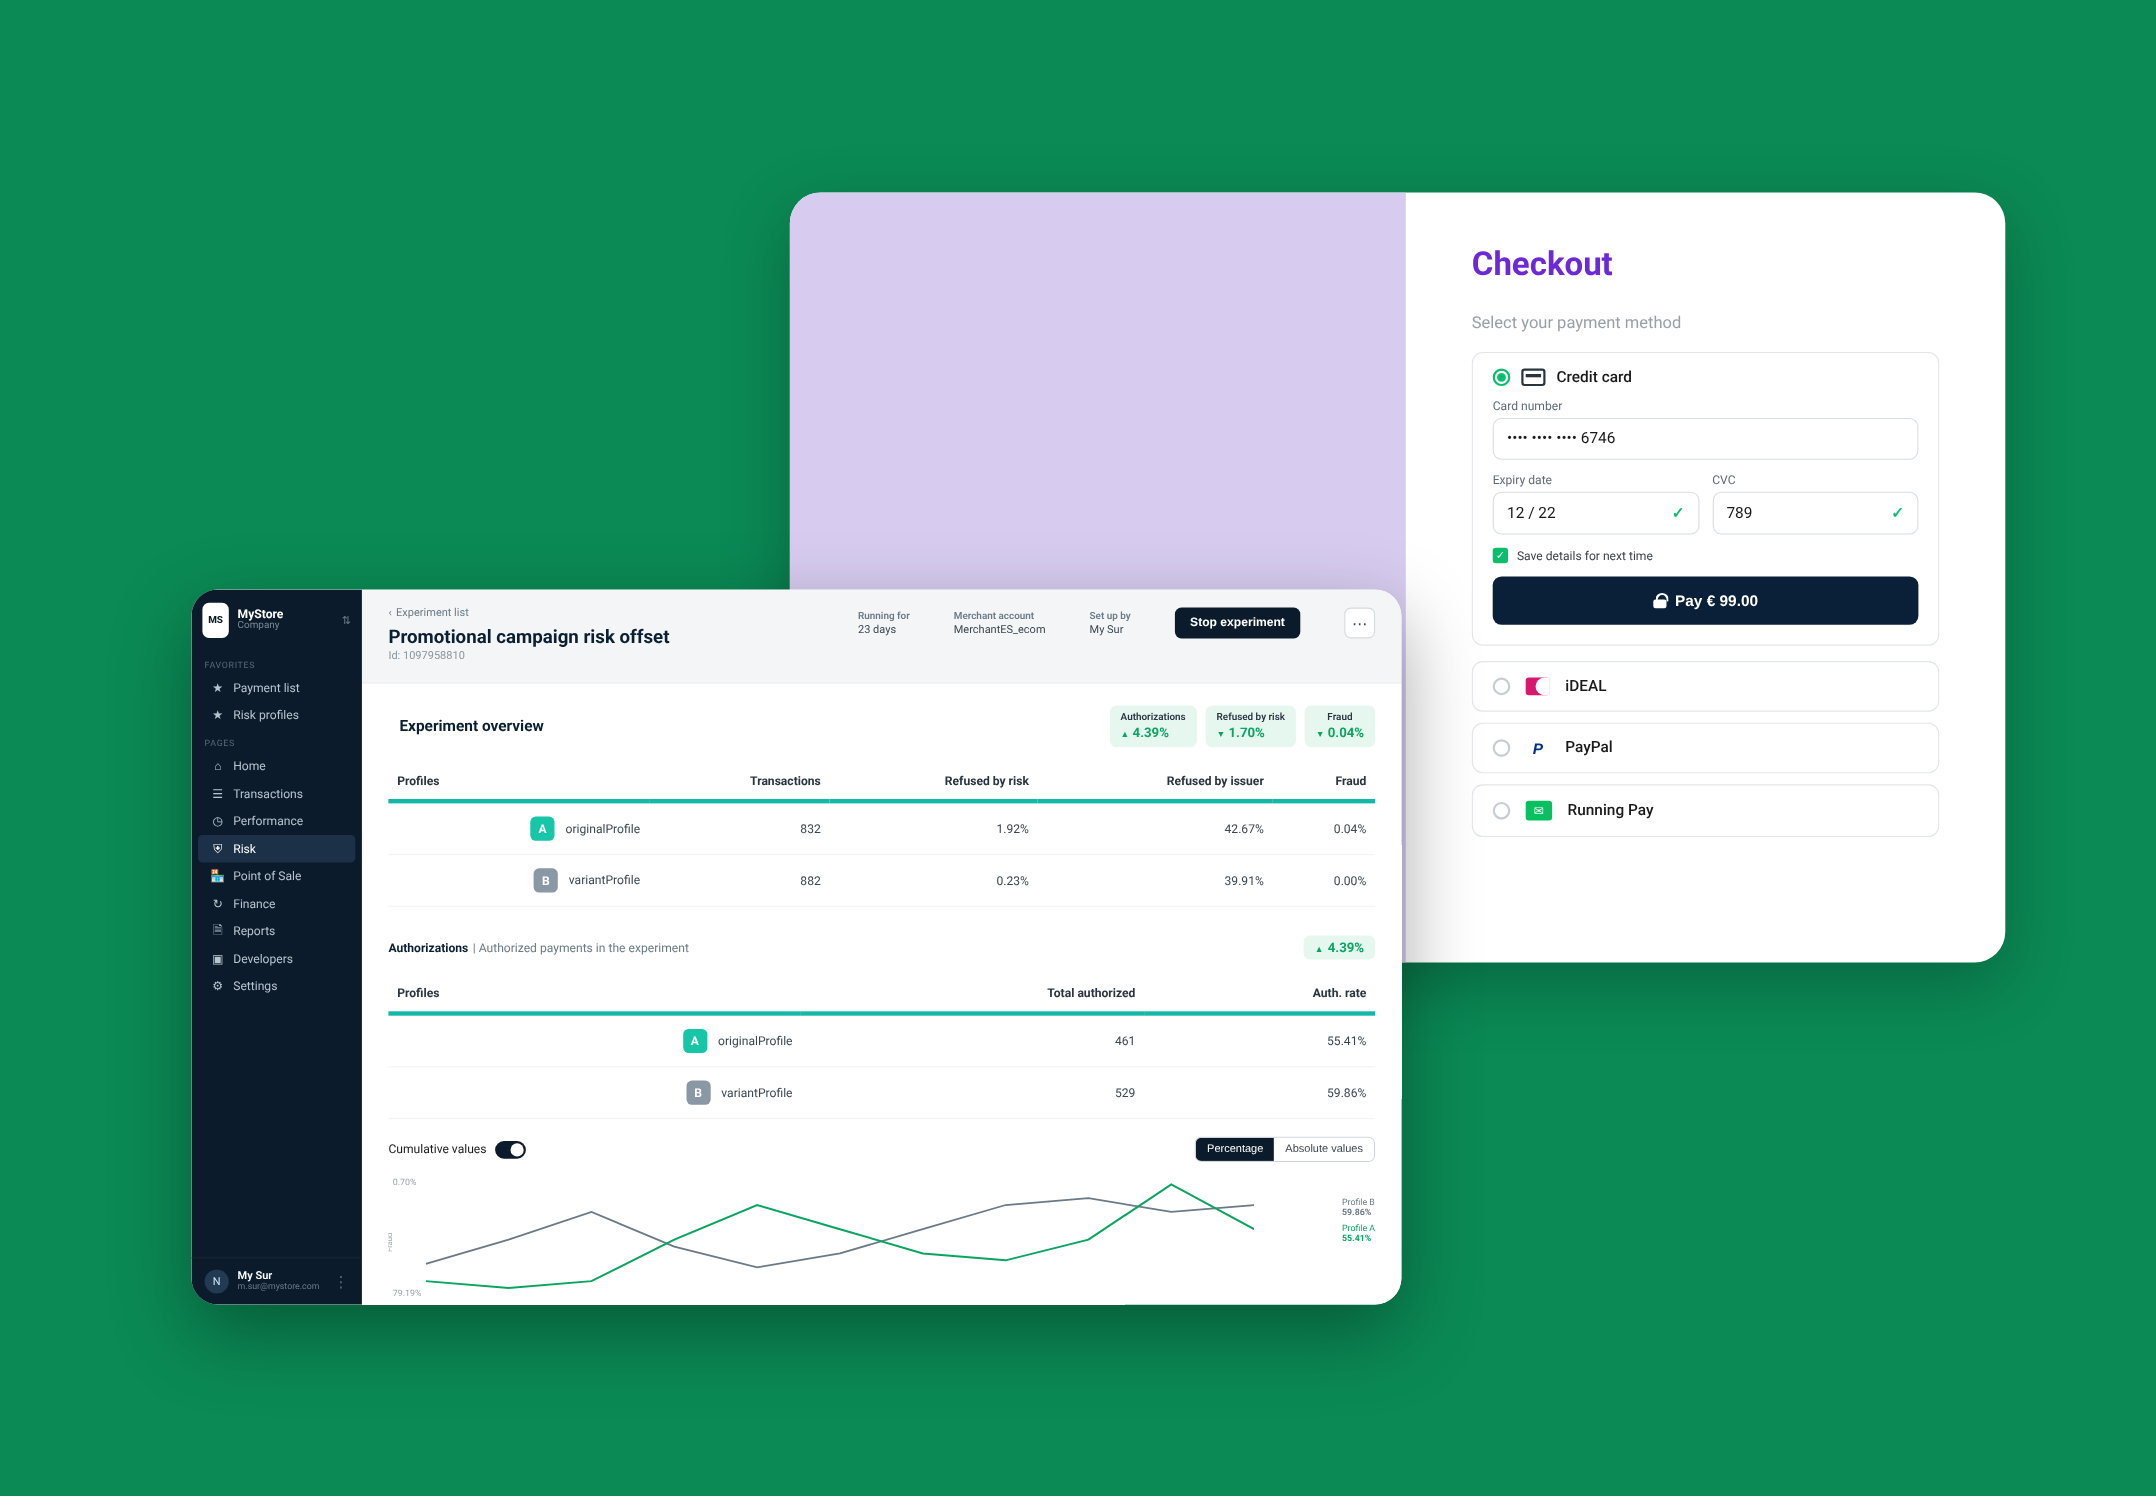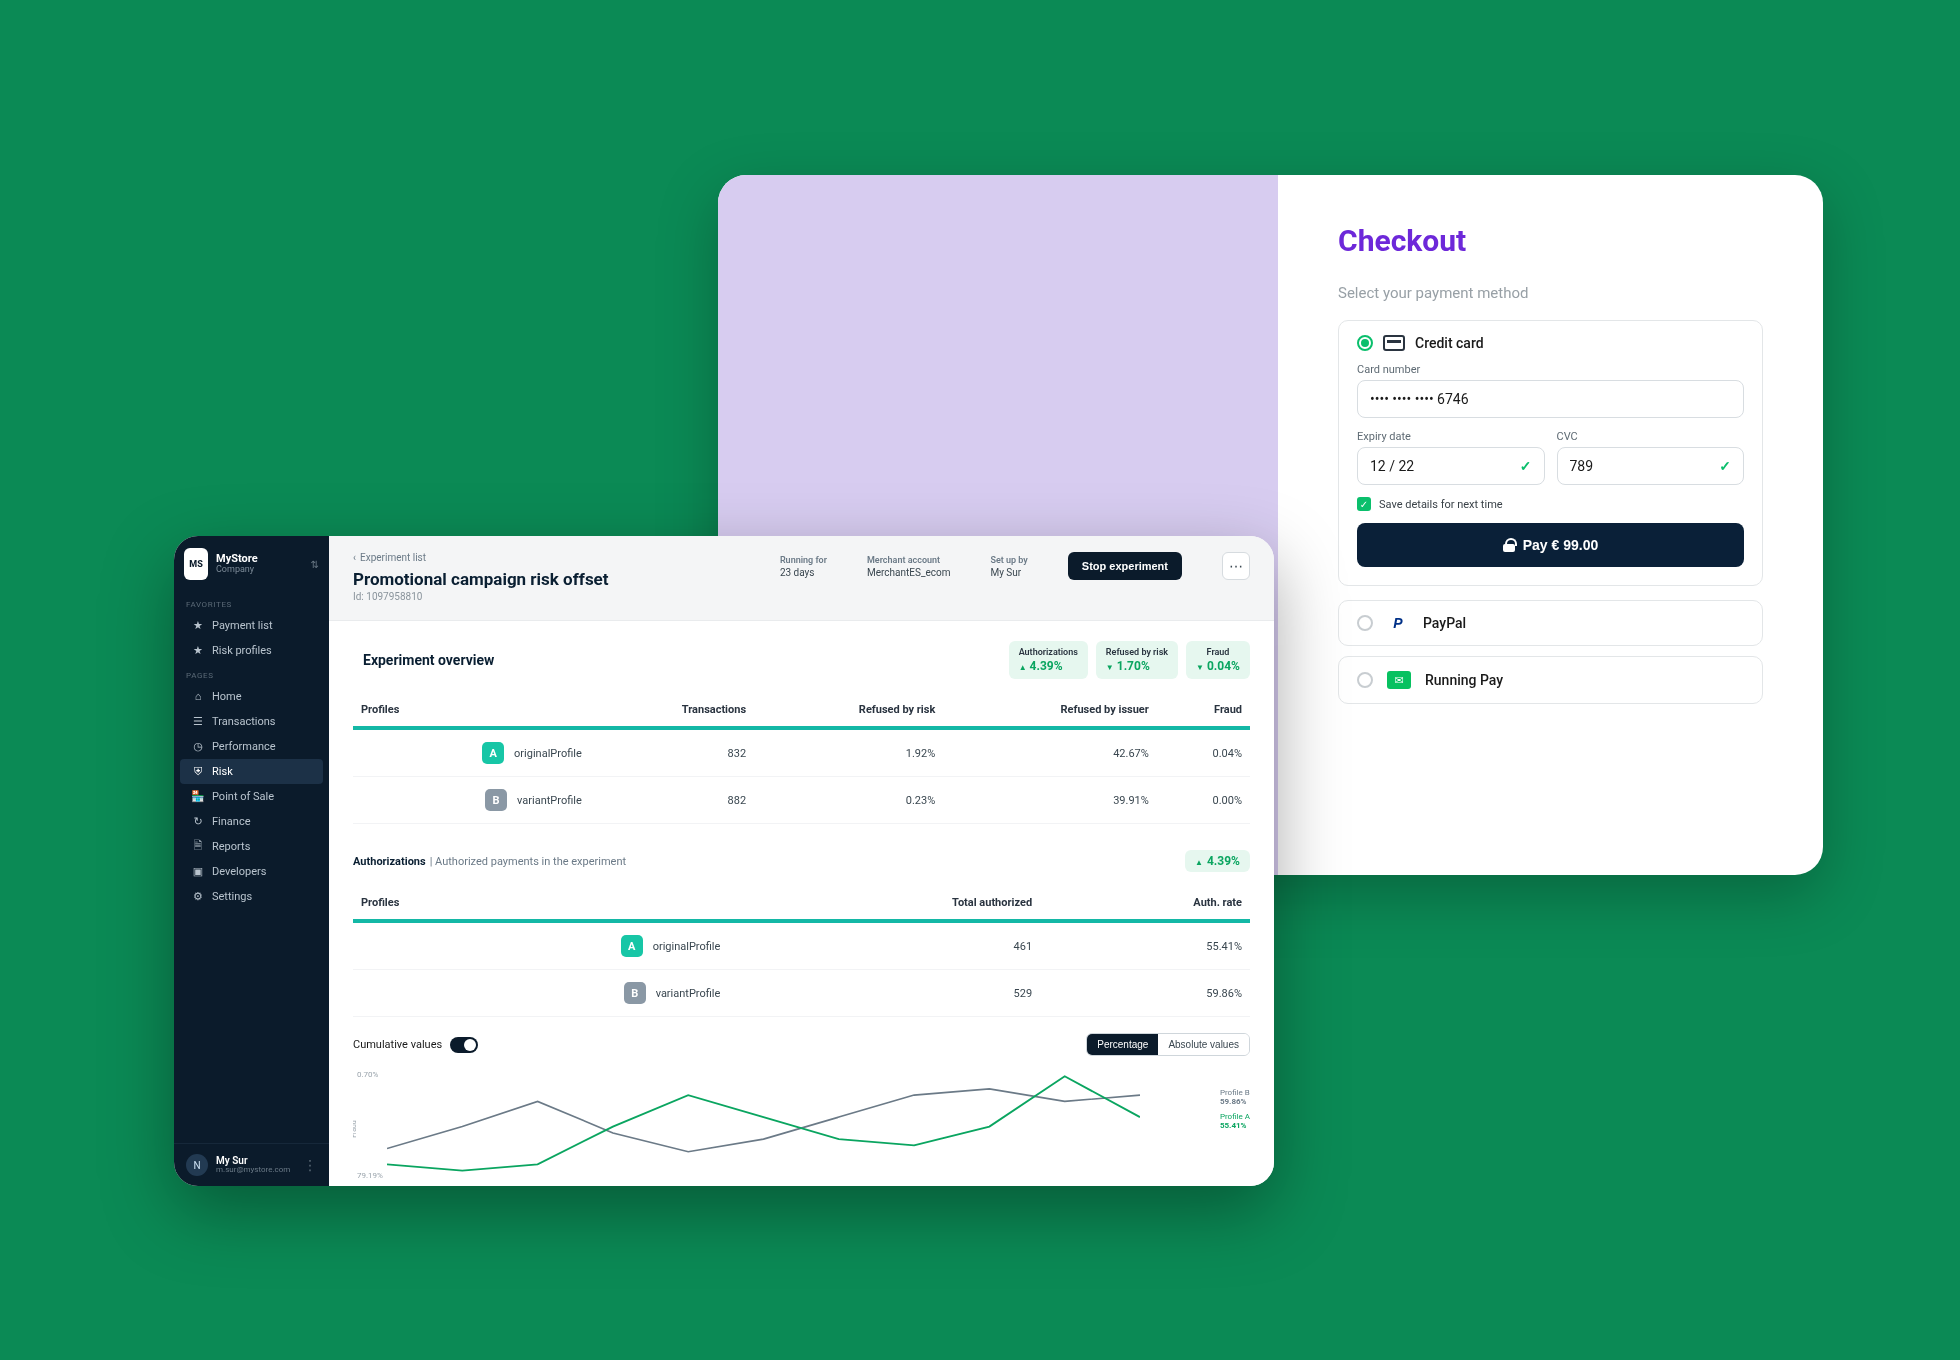--- a/index.html
+++ b/index.html
@@ -245,20 +245,25 @@
       <div class="save-row">
         <span class="chk">✓</span>
         <span>Save details for next time</span>
       </div>
       <button class="pay-btn">
         <span class="lock-icon"></span>
         <span>Pay € 99.00</span>
       </button>
     </div>
 
+    <div class="pm-alt">
+      <span class="radio empty"></span>
+      <span class="pm-logo logo-ideal"></span>
+      <span class="pm-label">iDEAL</span>
+    </div>
     <div class="pm-alt">
       <span class="radio empty"></span>
       <span class="logo-paypal">P</span>
       <span class="pm-label">PayPal</span>
     </div>
     <div class="pm-alt">
       <span class="radio empty"></span>
       <span class="logo-wechat">✉</span>
       <span class="pm-label">Running Pay</span>
     </div>

